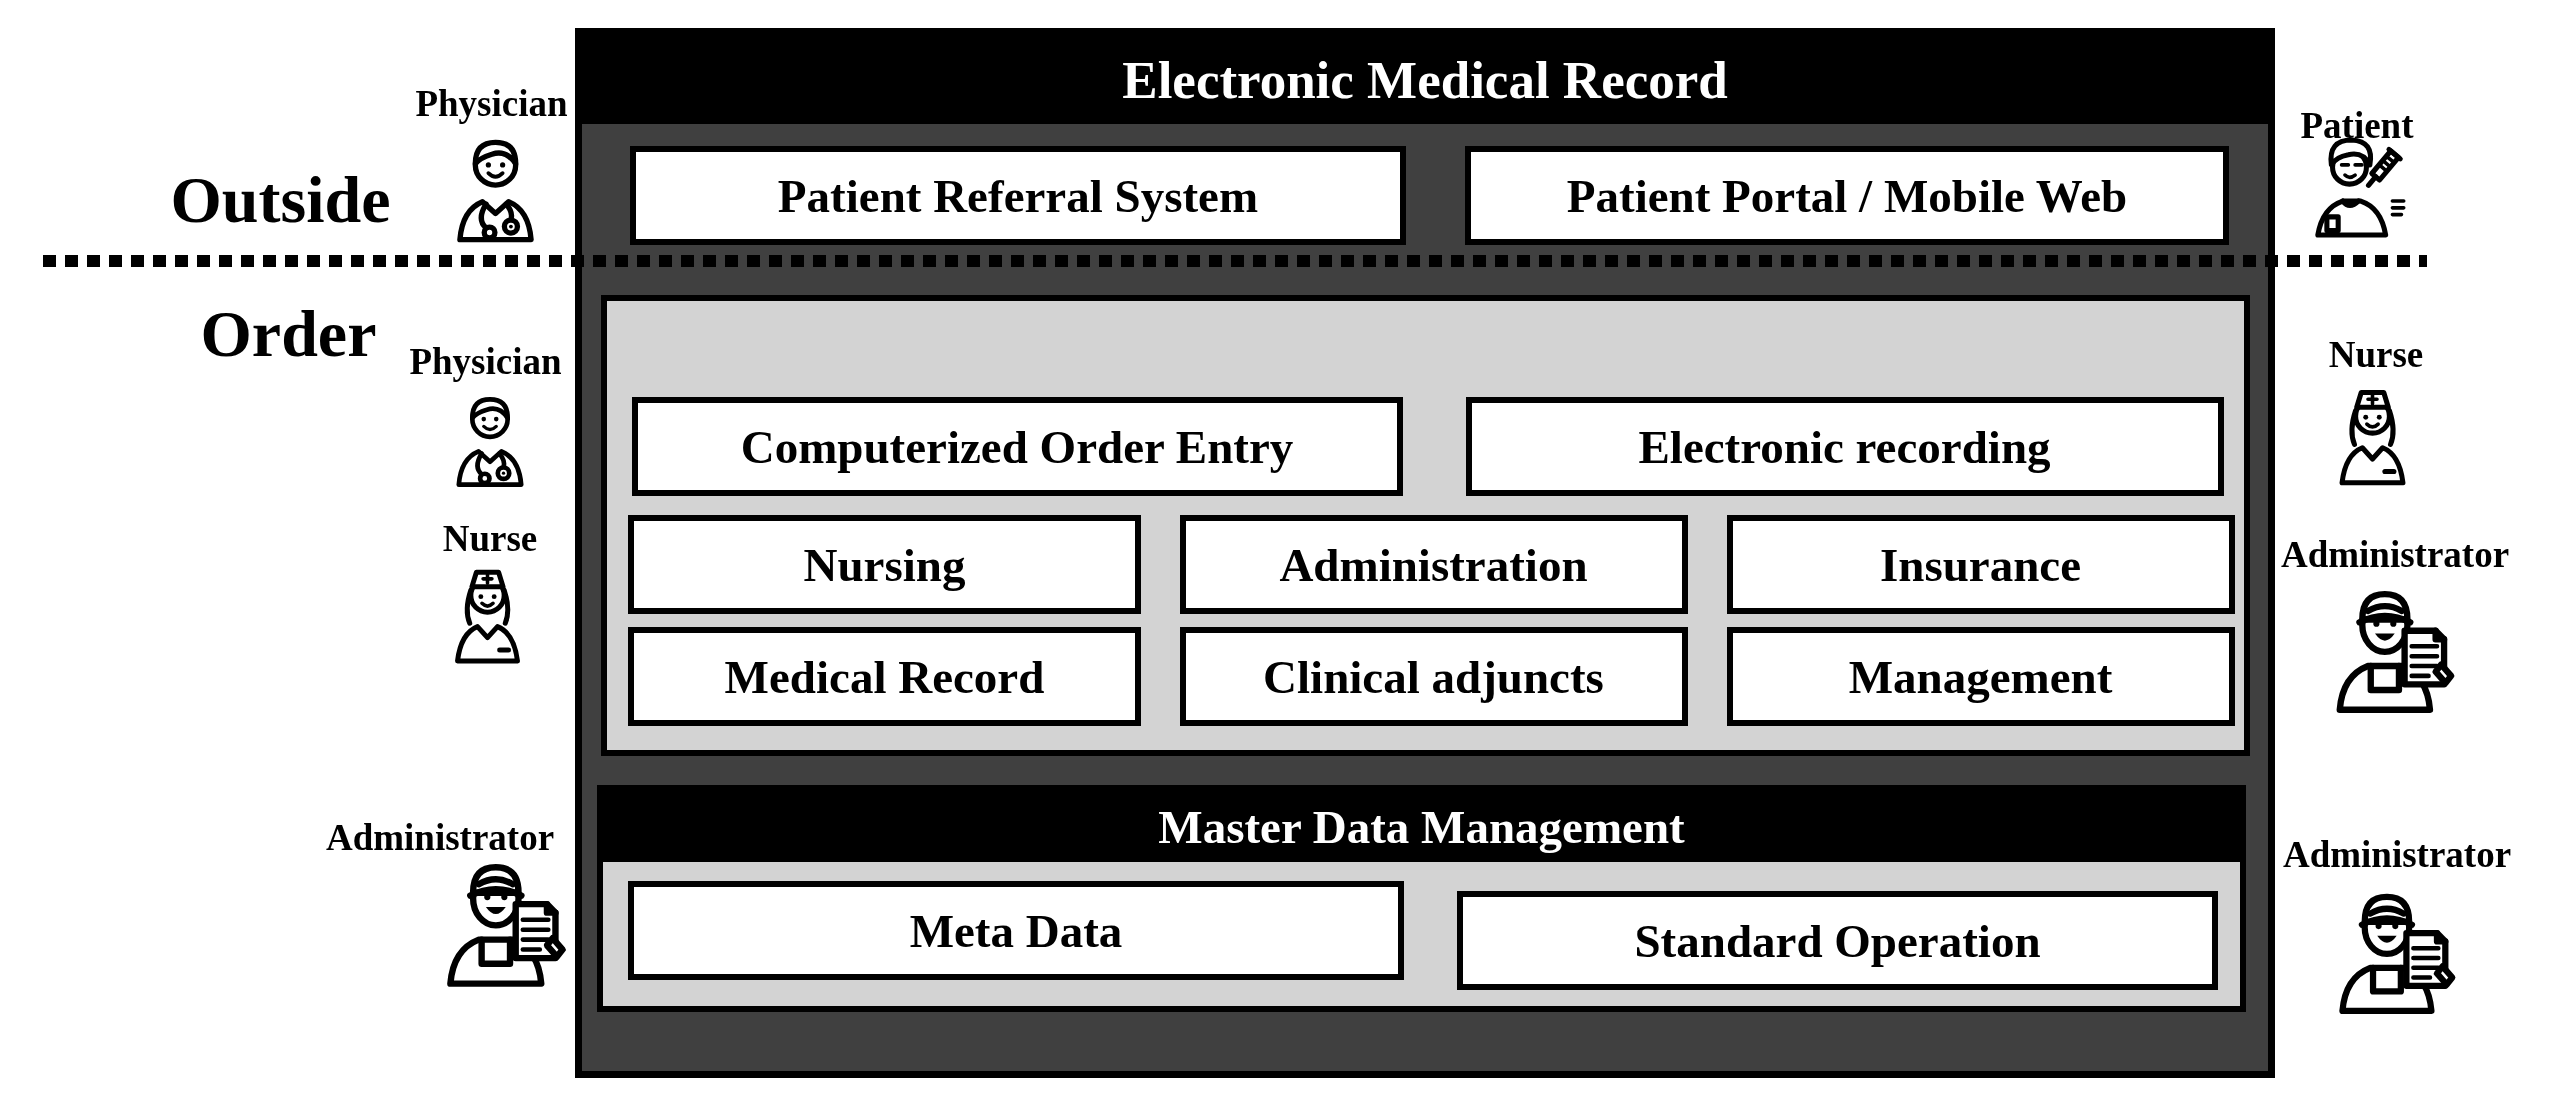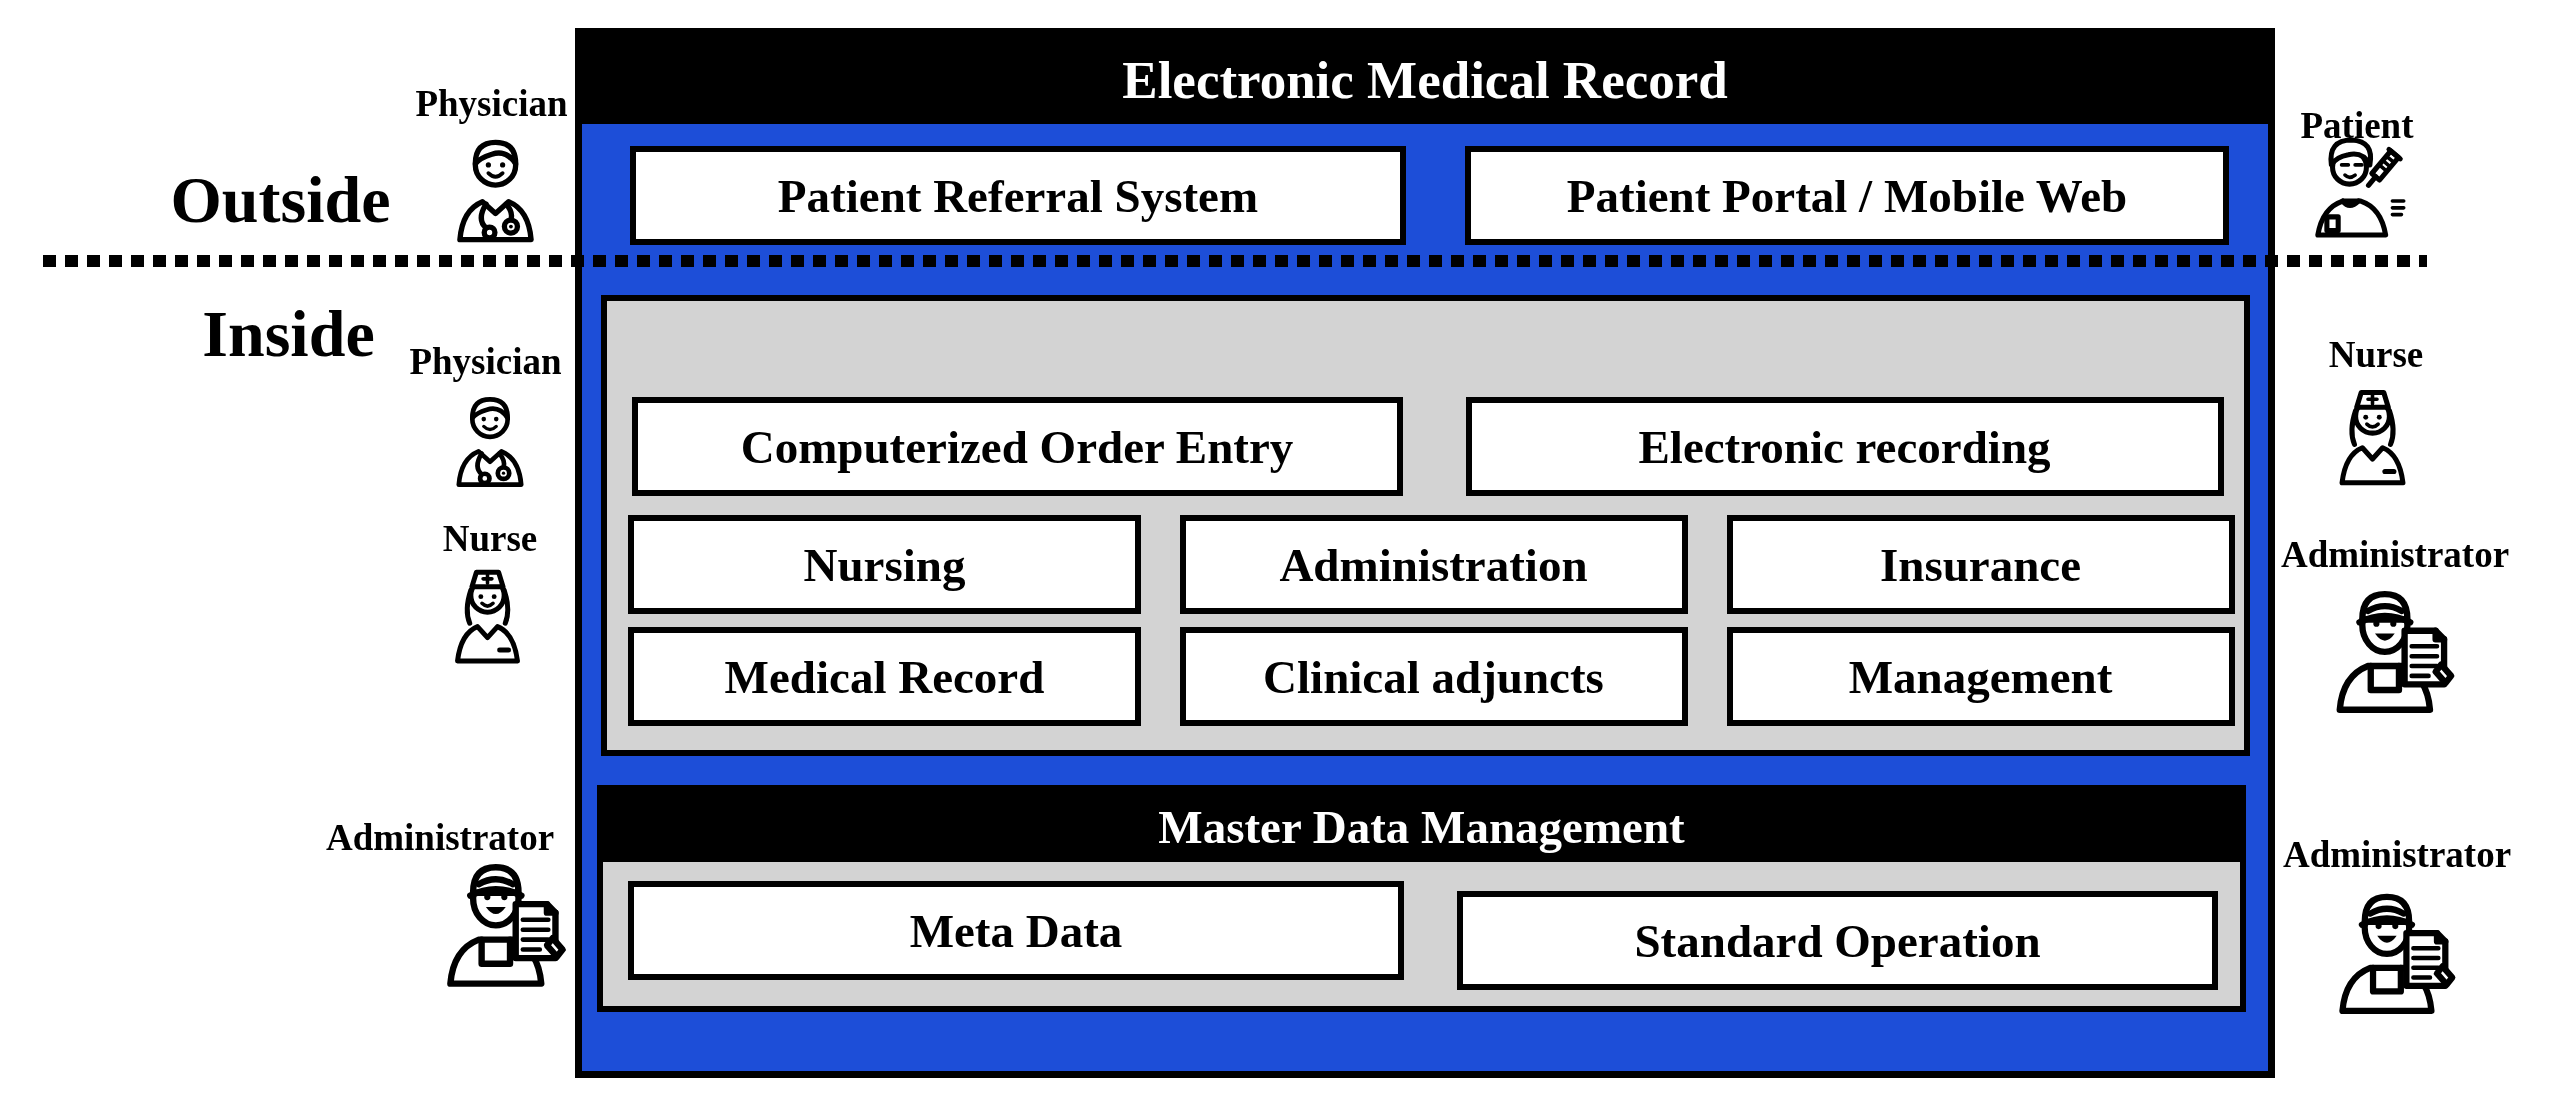--- a/index.html
+++ b/index.html
@@ -4,21 +4,21 @@
 <style>
   html,body{margin:0;padding:0;background:#ffffff;}
   .canvas{
     position:relative;width:2576px;height:1096px;background:#ffffff;overflow:hidden;
     font-family:"Liberation Serif","DejaVu Serif",serif;font-weight:700;color:#000;
   }
   .abs{position:absolute;}
   
   .outer{
     left:575px;top:28px;width:1700px;height:1050px;
-    background:#1d4ed8;border:7.4px solid #000;box-sizing:border-box;
+    background:#404040;border:7.4px solid #000;box-sizing:border-box;
   }
   .bar{
     background:#000;color:#fff;display:flex;align-items:center;justify-content:center;
     white-space:nowrap;
   }
   .emr-bar{left:0;top:0;width:100%;height:89px;font-size:53px;}
   .panel{
     background:#d3d3d3;border:6px solid #000;box-sizing:border-box;
   }
   .panel-bar{left:0;top:0;width:100%;height:71px;font-size:47px;}
@@ -98,21 +98,21 @@
     <path class="thin" d="M39 30 H45 M51 30 H57"></path>
     <path class="thin" d="M42 39 Q46 43 51 39"></path>
   </symbol>
 </svg>
 
 <div class="canvas">
 
   <div class="abs divider"></div>
 
   <div class="abs zone-label" style="left:169px;top:172px;width:223px;">Outside</div>
-  <div class="abs zone-label" style="left:177px;top:306px;width:223px;">Inside</div>
+  <div class="abs zone-label" style="left:177px;top:306px;width:223px;">Order</div>
 
   <div class="abs actor-label" style="left:412px;top:83px;width:159px;">Physician</div>
   <svg class="abs icon" style="left:436px;top:125px;" width="119" height="132" viewBox="0 0 160 178">
       <use href="#sym-physician"></use>
     </svg>
 
   <div class="abs actor-label" style="left:404px;top:341px;width:163px;">Physician</div>
   <svg class="abs icon" style="left:438px;top:378px;" width="104" height="128" viewBox="0 0 140 172">
       <use href="#sym-physician"></use>
     </svg>

